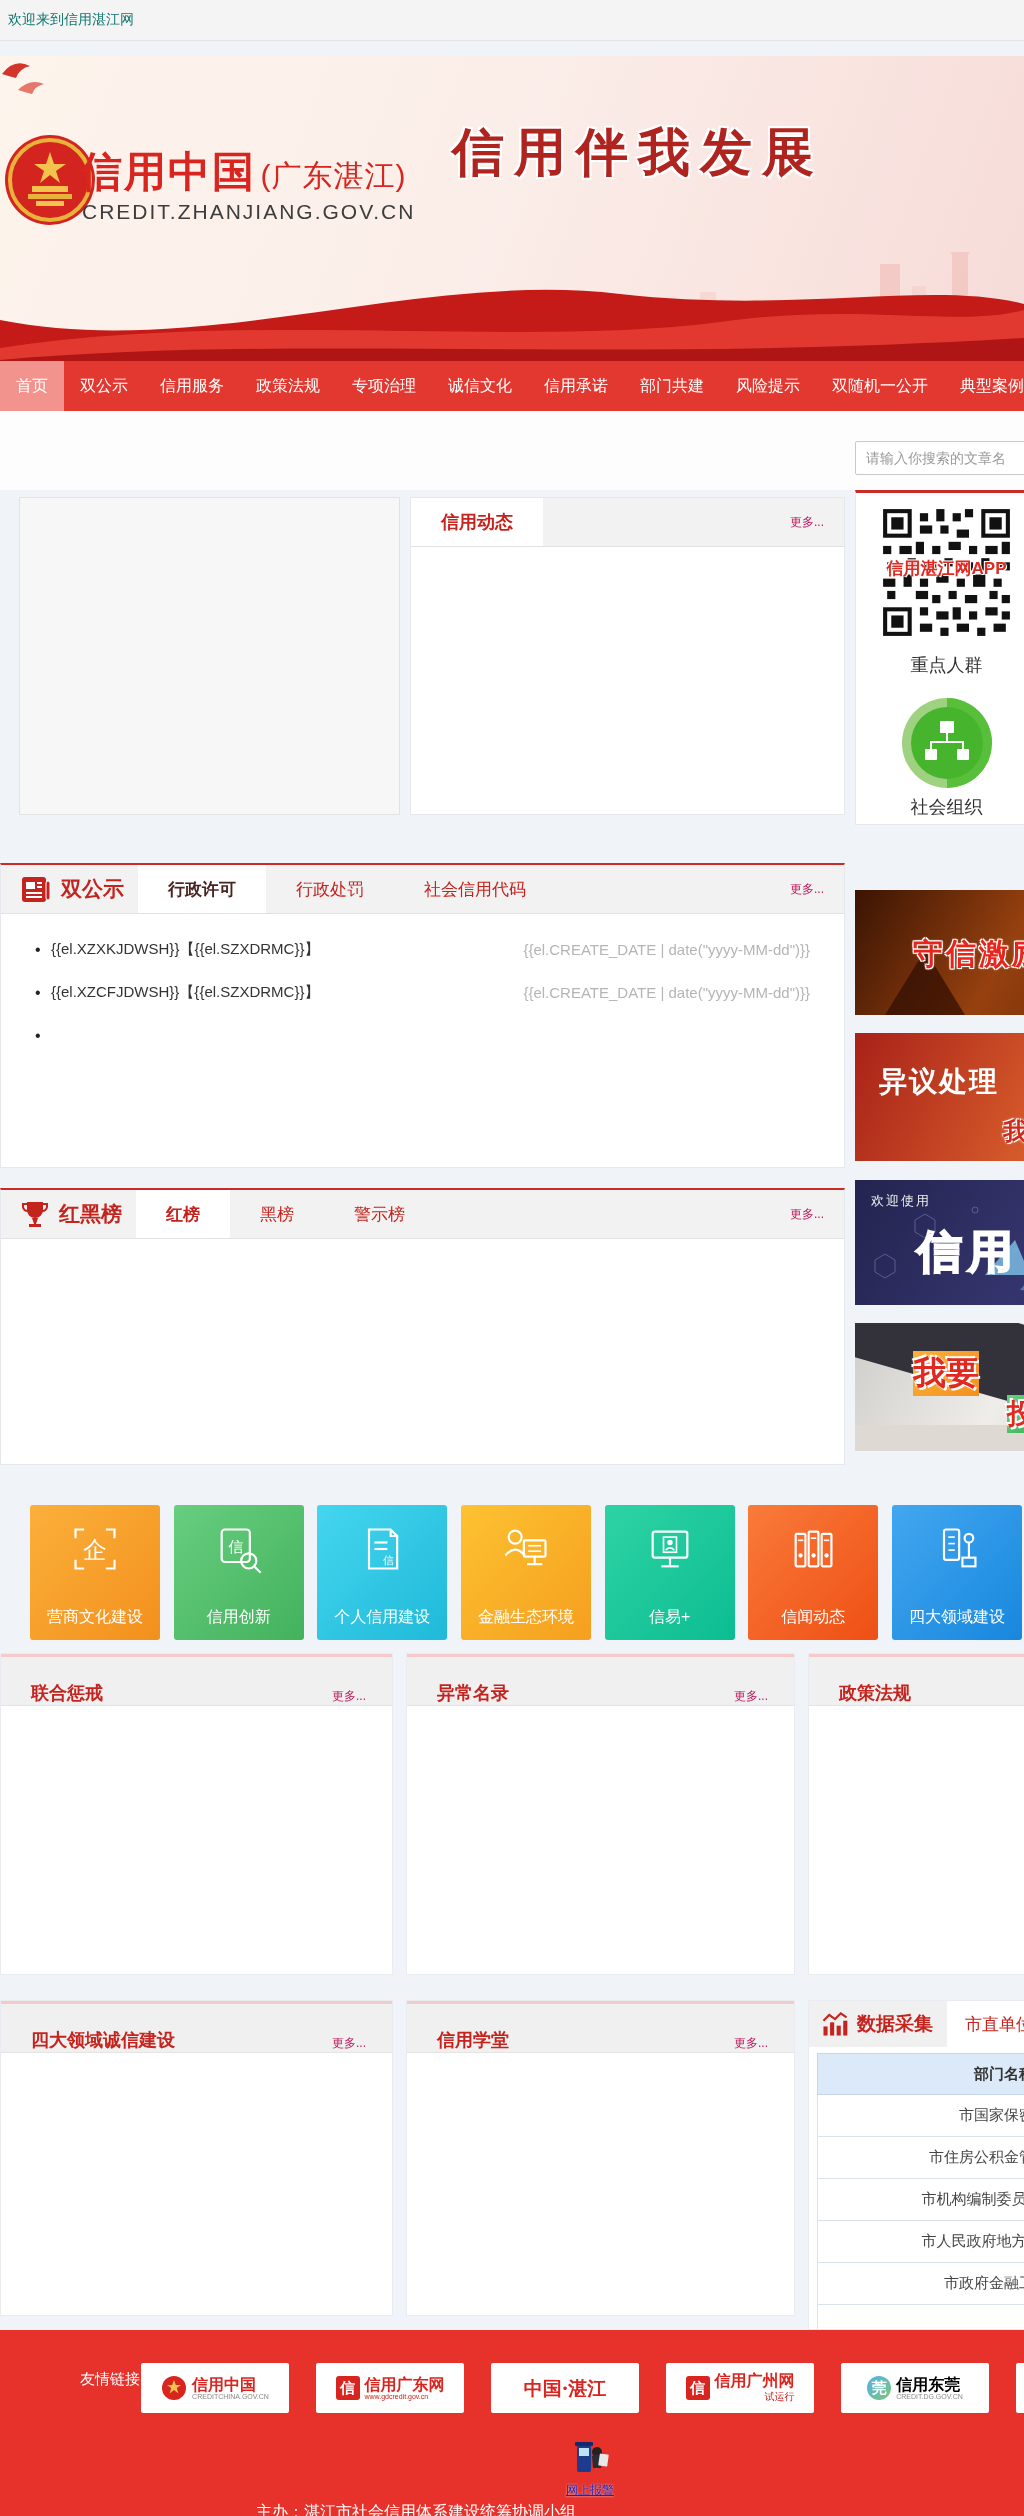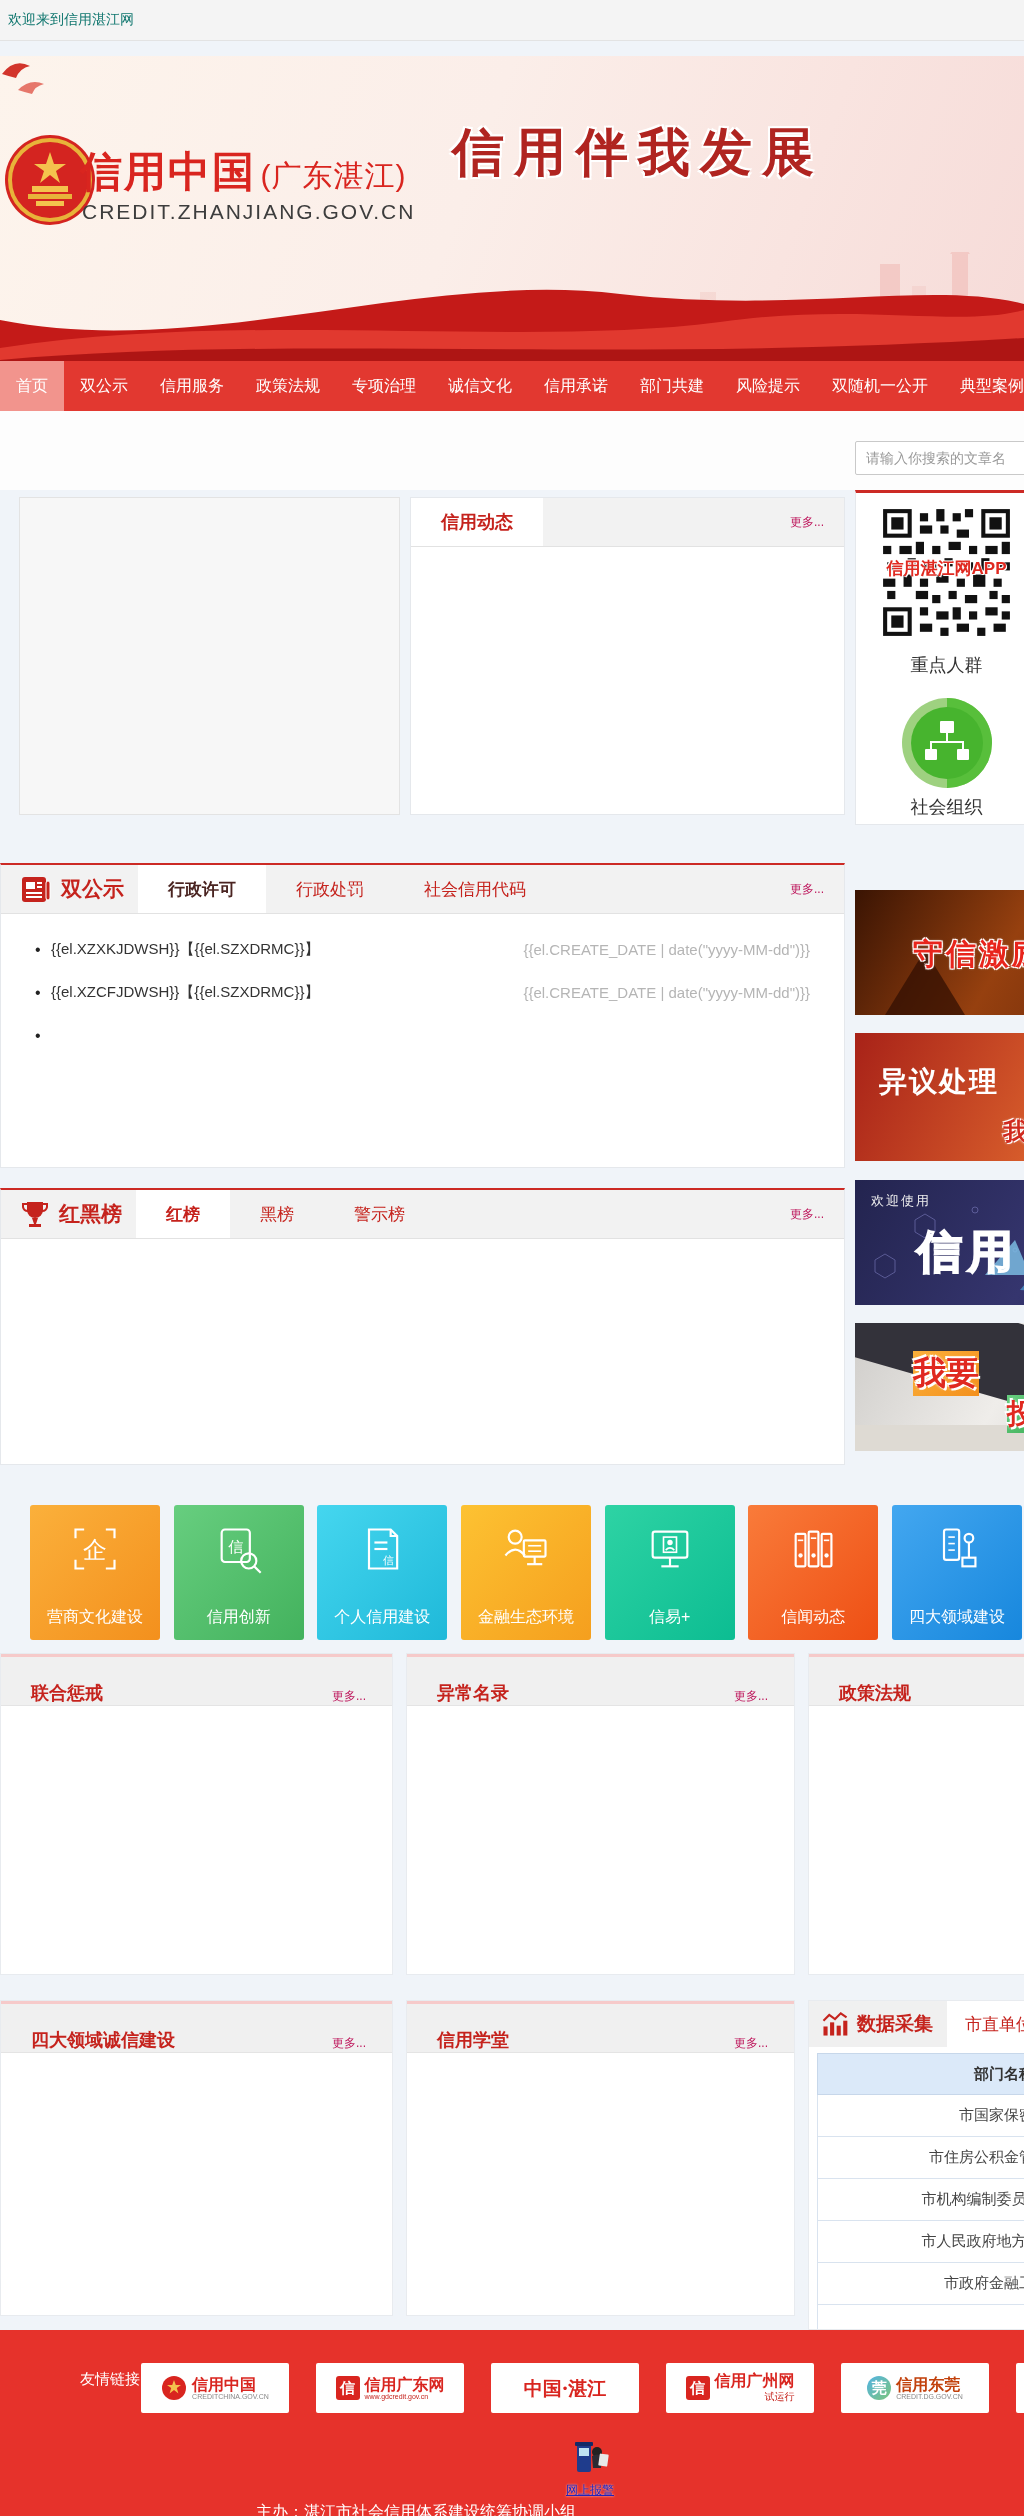--- a/index.html
+++ b/index.html
@@ -109,21 +109,21 @@
   .dtable th{height:38px;background:#dbe9f9;border:1px solid #c7d7ea;font-size:15px;color:#333;font-weight:bold;}
   .dtable td{height:39px;background:#fff;border:1px solid #d9e3ef;font-size:15px;color:#444;text-align:center;cursor:pointer;}
 
   
   .footer{left:0;top:2330px;width:1024px;height:186px;background:#e6322b;}
   .flabel{position:absolute;left:80px;top:40px;font-size:15px;color:#fff;}
   .flogo{position:absolute;top:33px;width:148px;height:50px;background:#fff;border-radius:2px;display:flex;align-items:center;justify-content:center;gap:5px;cursor:pointer;overflow:hidden;}
   .flogo .tt{font-size:16px;font-weight:bold;color:#d9251f;white-space:nowrap;line-height:1.1;}
   .flogo .ss{font-size:7px;color:#888;white-space:nowrap;}
   .flogo .mark{width:24px;height:24px;border-radius:3px;background:#d9251f;color:#fff;font-size:15px;font-weight:bold;display:flex;align-items:center;justify-content:center;flex-shrink:0;}
-  .flogo.l5 .tt{color:#c2410c;}
+  .flogo.l5 .tt{color:#000000;}
   .flogo.l5 .mark{background:linear-gradient(135deg,#53b3e4,#7cc57a);border-radius:50%;}
   .police{position:absolute;left:552px;top:110px;width:76px;text-align:center;cursor:pointer;}
   .police .cap{display:block;margin-top:2px;font-size:12px;color:#2222bb;text-decoration:underline;text-shadow:0 0 2px #f7d8d6;}
   .organizer{position:absolute;left:256px;top:172px;font-size:16px;color:#fff;white-space:nowrap;}
 </style>
 </head>
 <body>
 
 <div class="page">
 

